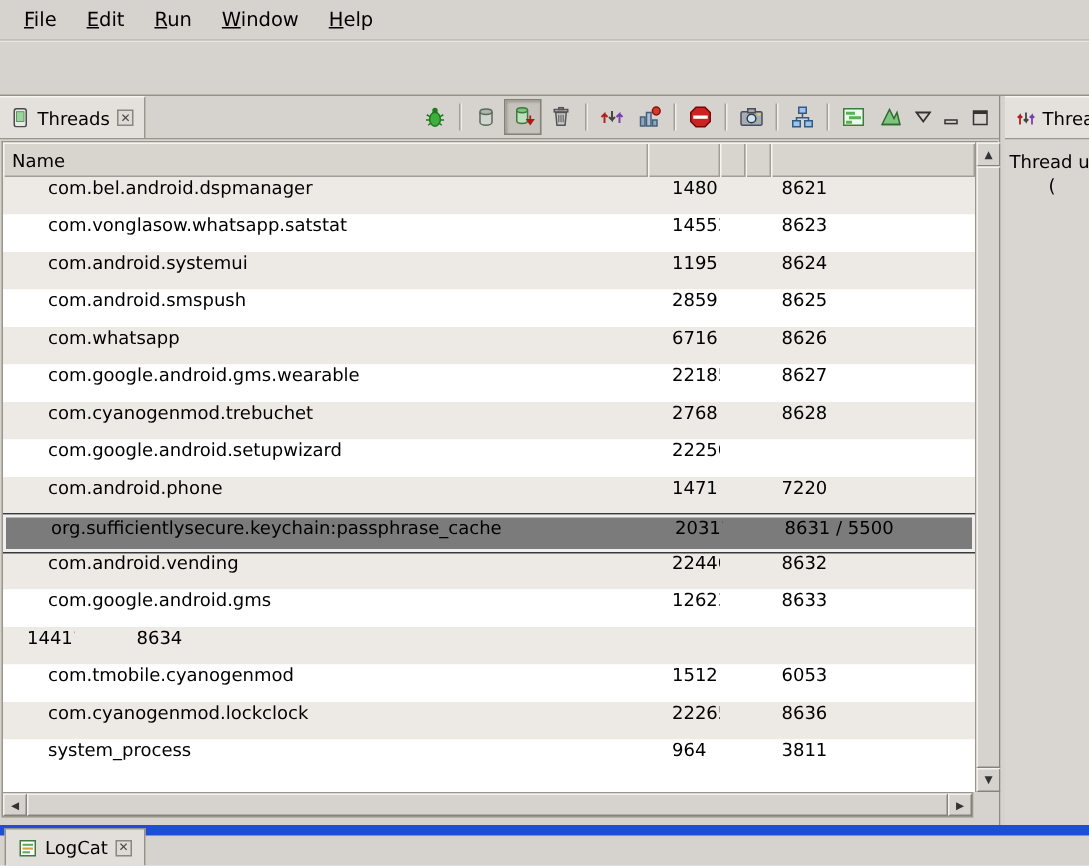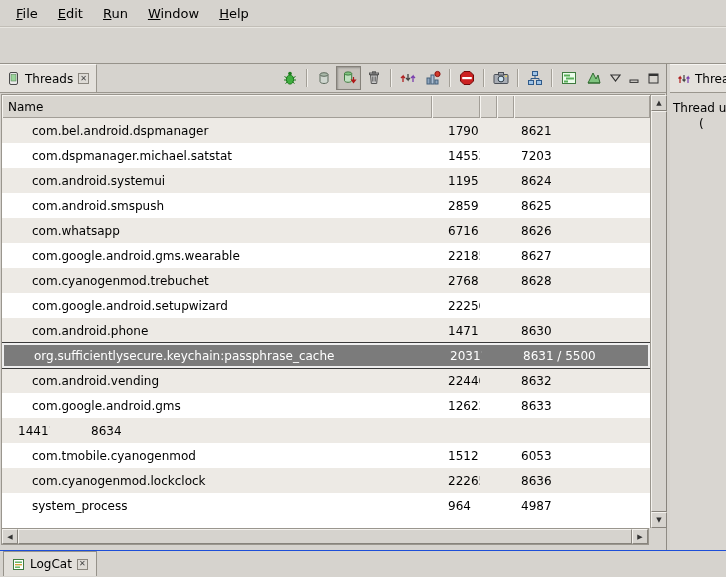--- a/index.html
+++ b/index.html
@@ -37,48 +37,48 @@
   .table-inner{flex:1;display:flex;min-height:0;border:1px solid #9a968e;border-bottom:none}
   .table-content{width:648px;flex:none;display:flex;flex-direction:column;background:#fff;min-height:0}
   .table-header{height:23px;flex:none;display:flex;background:#d8d5cf}
   .hcell{display:flex;align-items:center;padding-left:6px;box-shadow:inset 1px 1px 0 #f7f5f1,inset -1px -1px 0 #a29e97;font-size:12px}
   .c-name{width:430px;flex:none}
   .c-pid{width:48px;flex:none}
   .c-a{width:17px;flex:none}
   .c-b{width:17px;flex:none}
   .c-port{flex:1}
   .rows{flex:1;overflow:hidden;background:#fff;position:relative}
-  .row{height:25px;display:flex;align-items:center;background:#fff}
+  .row{height:25px;display:flex;background:#fff}
   .row:nth-child(odd){background:#edeae5}
   .cell{overflow:hidden;white-space:nowrap}
   .cell-name{width:430px;flex:none;padding-left:30px}
   .cell-pid{width:48px;flex:none;padding-left:16px}
   .cell-a{width:17px;flex:none}
   .cell-b{width:17px;flex:none}
   .cell-port{flex:1;padding-left:7px}
-  .row.selected{background:#7b7b7b;color:#ffffff;border:2px solid #efefef;box-shadow:0 0 0 1px #3a3a3a;position:relative;z-index:2}
+  .row.selected{background:#7b7b7b;color:#000000;border:2px solid #efefef;box-shadow:0 0 0 1px #3a3a3a;position:relative;z-index:2}
   .row.selected:nth-child(odd){background:#7b7b7b}
 
   
   .vscroll{width:17px;flex:none;display:flex;flex-direction:column;background:#c9c6c0;border-left:1px solid #9a968e}
   .scroll-btn{height:16px;flex:none;display:flex;align-items:center;justify-content:center;font-size:7px;color:#333;background:#d6d3ce;border:1px solid #f4f2ee;border-right-color:#87837c;border-bottom-color:#87837c}
   .vthumb{flex:1;background:#d6d3ce;border:1px solid #f4f2ee;border-right-color:#87837c;border-bottom-color:#87837c}
   .hscroll-row{height:17px;flex:none;display:flex}
   .hscroll{width:648px;flex:none;display:flex;background:#c9c6c0;border:1px solid #9a968e;border-top-color:#9a968e}
   .hscroll .scroll-btn{width:16px;height:100%;flex:none}
   .hthumb{flex:1;background:#d6d3ce;border:1px solid #f4f2ee;border-right-color:#87837c;border-bottom-color:#87837c}
   .scroll-corner{width:17px;height:17px;flex:none;background:#d6d3ce}
 
   
   .threads-body{flex:1;padding:7px 0 0 3px;overflow:hidden;background:#d9d6d1}
   .tmsg-line{font-size:12px;line-height:16px;white-space:nowrap}
   .tmsg-line:nth-child(2){padding-left:26px}
 
   
-  .bottom-bar{height:27px;flex:none;display:flex;align-items:flex-start;background:#d6d3ce;border-top:1px solid #1d4ed8;padding-left:3px}
+  .bottom-bar{height:27px;flex:none;display:flex;align-items:flex-end;background:#d6d3ce;border-top:7px solid #1d4ed8;padding-left:3px}
   .bottom-tab{height:25px;display:flex;align-items:center;gap:5px;padding:0 8px;background:#e2dfda;border:1px solid #96928a;border-bottom:none}
 
   svg{display:block}
 </style>
 </head>
 <body>
 
 <div class="window">
 
   <div class="menubar">
@@ -244,31 +244,31 @@
             <div class="table-header">
               <div class="hcell c-name">Name</div>
               <div class="hcell c-pid"></div>
               <div class="hcell c-a"></div>
               <div class="hcell c-b"></div>
               <div class="hcell c-port"></div>
             </div>
             <div class="rows">
                 <div class="row">
     <div class="cell cell-name">com.bel.android.dspmanager</div>
-    <div class="cell cell-pid">1790</div>
+    <div class="cell cell-pid">1480</div>
     <div class="cell cell-a"></div>
     <div class="cell cell-b"></div>
     <div class="cell cell-port">8621</div>
   </div>
                 <div class="row">
-    <div class="cell cell-name">com.dspmanager.michael.satstat</div>
+    <div class="cell cell-name">com.vonglasow.whatsapp.satstat</div>
     <div class="cell cell-pid">14553</div>
     <div class="cell cell-a"></div>
     <div class="cell cell-b"></div>
-    <div class="cell cell-port">7203</div>
+    <div class="cell cell-port">8623</div>
   </div>
                 <div class="row">
     <div class="cell cell-name">com.android.systemui</div>
     <div class="cell cell-pid">1195</div>
     <div class="cell cell-a"></div>
     <div class="cell cell-b"></div>
     <div class="cell cell-port">8624</div>
   </div>
                 <div class="row">
     <div class="cell cell-name">com.android.smspush</div>
@@ -302,21 +302,21 @@
     <div class="cell cell-name">com.google.android.setupwizard</div>
     <div class="cell cell-pid">22250</div>
     <div class="cell cell-a"></div>
     <div class="cell cell-b"></div>
   </div>
                 <div class="row">
     <div class="cell cell-name">com.android.phone</div>
     <div class="cell cell-pid">1471</div>
     <div class="cell cell-a"></div>
     <div class="cell cell-b"></div>
-    <div class="cell cell-port">8630</div>
+    <div class="cell cell-port">7220</div>
   </div>
                 <div class="row selected">
     <div class="cell cell-name">org.sufficientlysecure.keychain:passphrase_cache</div>
     <div class="cell cell-pid">20311</div>
     <div class="cell cell-a"></div>
     <div class="cell cell-b"></div>
     <div class="cell cell-port">8631 / 5500</div>
   </div>
                 <div class="row">
     <div class="cell cell-name">com.android.vending</div>
@@ -350,21 +350,21 @@
     <div class="cell cell-pid">22265</div>
     <div class="cell cell-a"></div>
     <div class="cell cell-b"></div>
     <div class="cell cell-port">8636</div>
   </div>
                 <div class="row">
     <div class="cell cell-name">system_process</div>
     <div class="cell cell-pid">964</div>
     <div class="cell cell-a"></div>
     <div class="cell cell-b"></div>
-    <div class="cell cell-port">4987</div>
+    <div class="cell cell-port">3811</div>
   </div>
               </div>
           </div>
           <div class="vscroll">
             <div class="scroll-btn">▲</div>
             <div class="vthumb"></div>
             <div class="scroll-btn">▼</div>
           </div>
         </div>
         <div class="hscroll-row">

